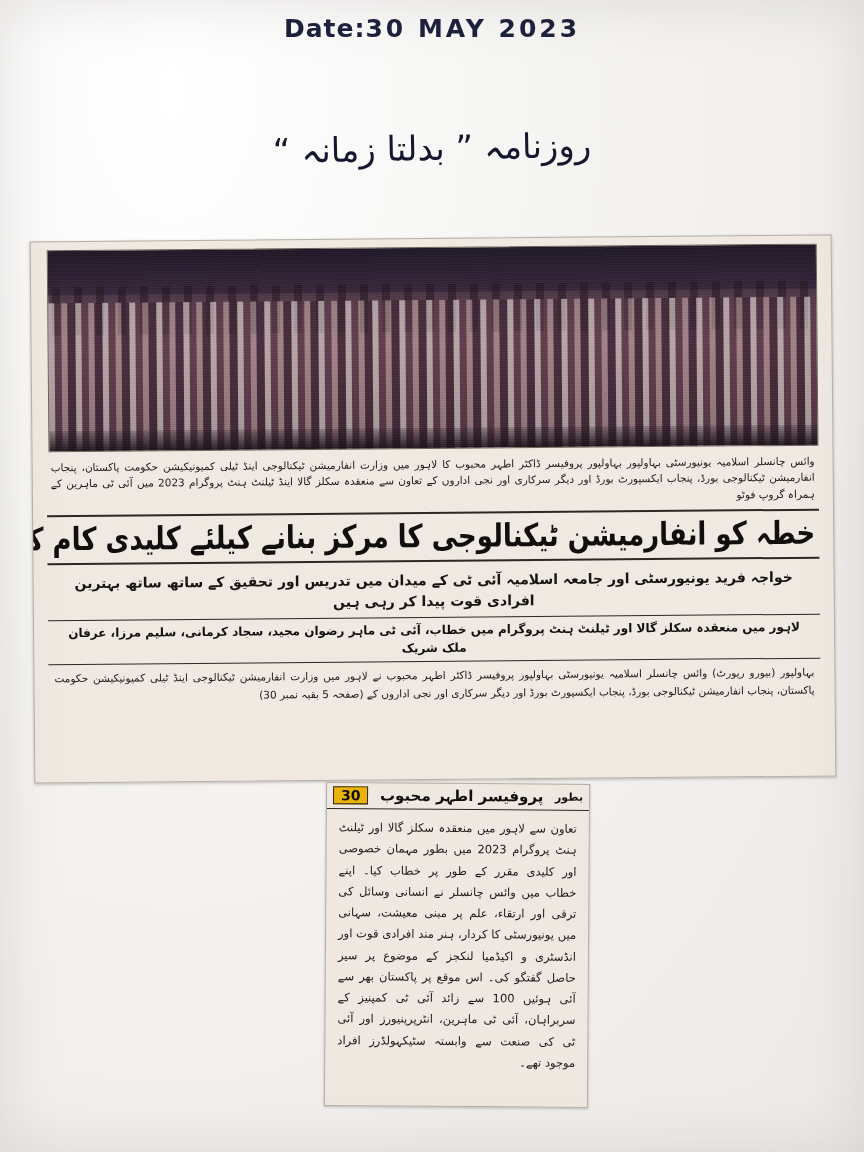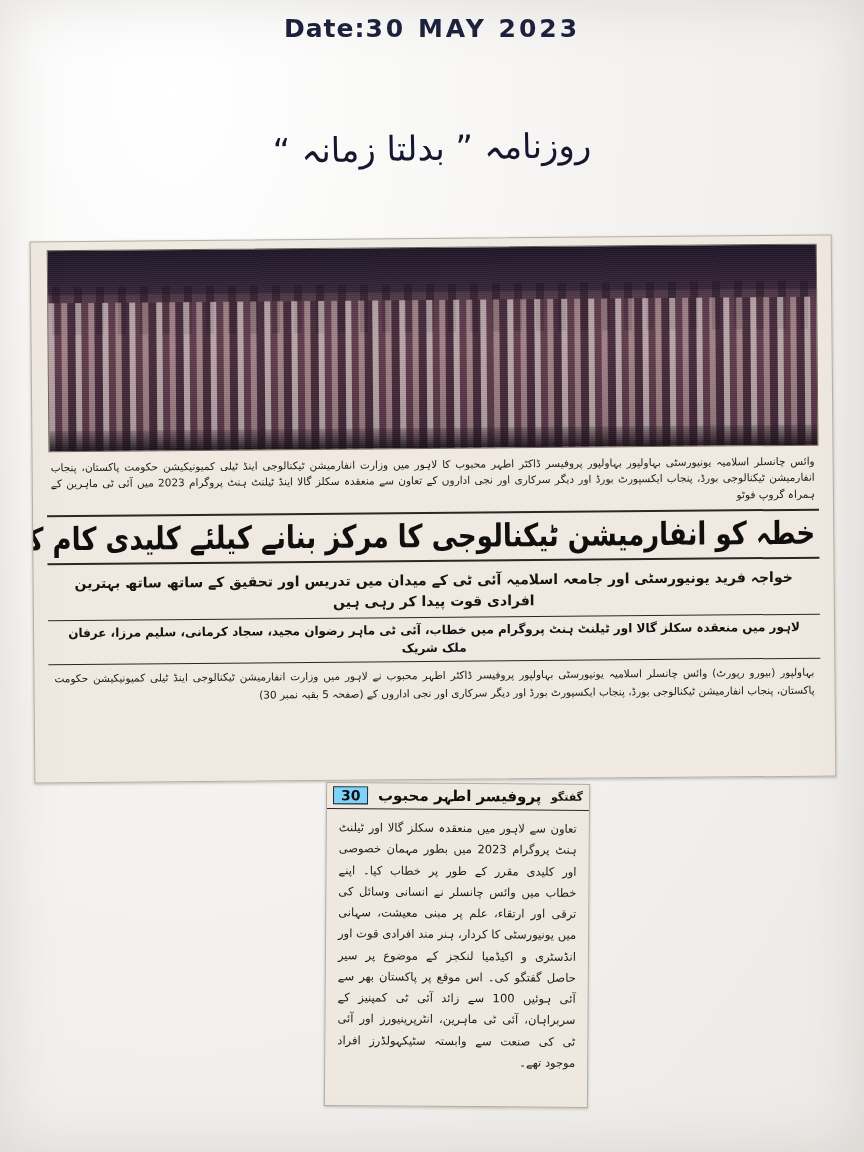--- a/index.html
+++ b/index.html
@@ -225,21 +225,21 @@
     font-size: 15px;
     font-weight: bold;
     color: #100f0d;
   }
   .cont-head .pageno {
     border: 1.5px solid #2a2724;
     font-size: 14px;
     font-weight: bold;
     padding: 0 7px;
     color: #100f0d;
-    background: #7dd3fc;
+    background: #eab308;
   }
   .cont-body {
     direction: rtl;
     text-align: justify;
     font-size: 11.5px;
     line-height: 1.85;
     padding: 8px 12px;
     color: #1a1815;
   }
 
@@ -285,21 +285,21 @@
 
       <div class="cols">
         <div class="col">بہاولپور (بیورو رپورٹ) وائس چانسلر اسلامیہ یونیورسٹی بہاولپور پروفیسر ڈاکٹر اطہر محبوب نے لاہور میں وزارت انفارمیشن ٹیکنالوجی اینڈ ٹیلی کمیونیکیشن حکومت پاکستان، پنجاب انفارمیشن ٹیکنالوجی بورڈ، پنجاب ایکسپورٹ بورڈ اور دیگر سرکاری اور نجی اداروں کے (صفحہ 5 بقیہ نمبر 30)</div>
       </div>
 
     </div>
   </div>
 
   <div class="cont">
     <div class="cont-head">
-      <span class="label">گفتگو</span>
+      <span class="label">بطور</span>
       <span class="title">پروفیسر اطہر محبوب</span>
       <span class="pageno">30</span>
     </div>
     <div class="cont-body">تعاون سے لاہور میں منعقدہ سکلز گالا اور ٹیلنٹ ہنٹ پروگرام 2023 میں بطور مہمان خصوصی اور کلیدی مقرر کے طور پر خطاب کیا۔ اپنے خطاب میں وائس چانسلر نے انسانی وسائل کی ترقی اور ارتقاء، علم پر مبنی معیشت، سہانی میں یونیورسٹی کا کردار، ہنر مند افرادی قوت اور انڈسٹری و اکیڈمیا لنکجز کے موضوع پر سیر حاصل گفتگو کی۔ اس موقع پر پاکستان بھر سے آئی ہوئیں 100 سے زائد آئی ٹی کمپنیز کے سربراہان، آئی ٹی ماہرین، انٹرپرینیورز اور آئی ٹی کی صنعت سے وابستہ سٹیکہولڈرز افراد موجود تھے۔</div>
   </div>
 
   <div class="edge-shadow"></div>
 </div>
 
 </body></html>

